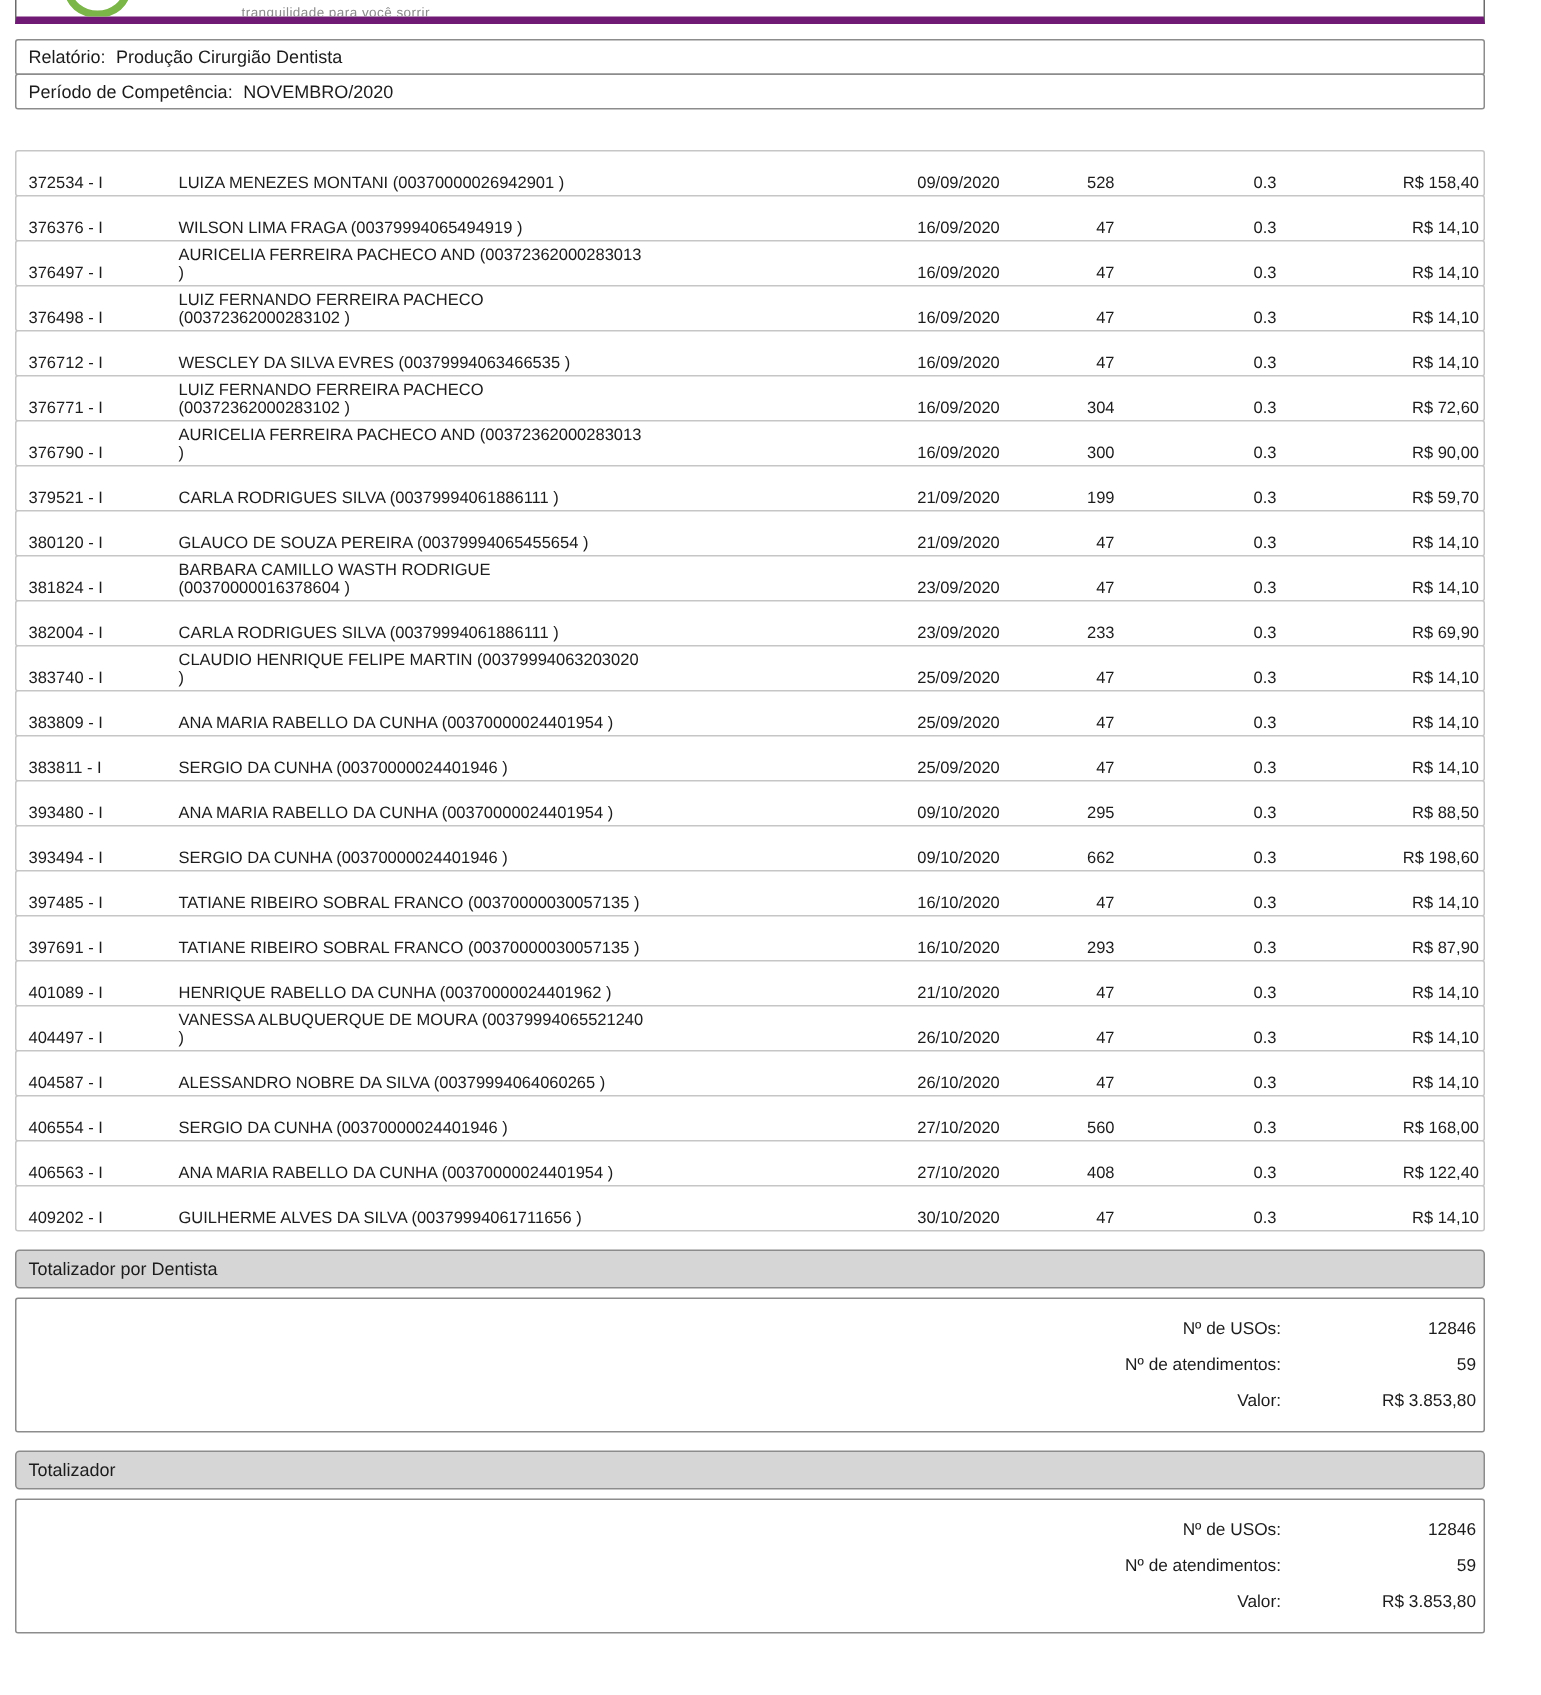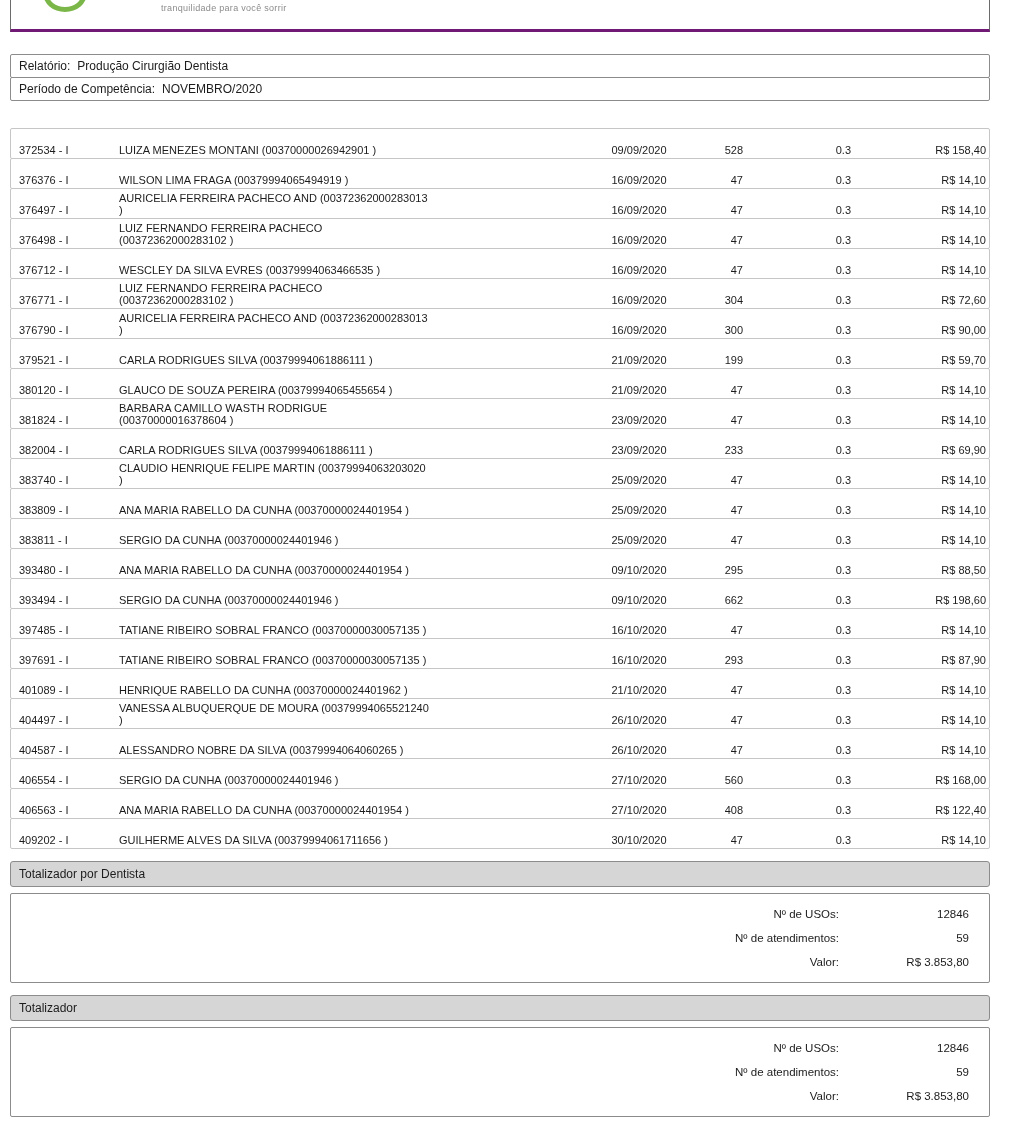--- a/index.html
+++ b/index.html
@@ -7,24 +7,24 @@
     width: 1027px; height: 1130px;
     background: #ffffff;
     font-family: "Liberation Sans", sans-serif;
     color: #1c1c1c;
     overflow: hidden;
   }
   .page { position: absolute; left: 10px; top: 0; width: 980px; }
 
   
   .letterhead {
-    height: 32px;
+    height: 16px;
     border-left: 1px solid #6b6b6b;
     border-right: 1px solid #6b6b6b;
-    border-bottom: 3px solid #701a75;
+    border-bottom: 5px solid #701a75;
     position: relative;
     overflow: hidden;
   }
   .logo-fragment {
     position: absolute; left: 30px; top: 0;
     width: 52px; height: 16px; overflow: hidden;
   }
   .logo-fragment .arc {
     position: absolute; top: -26px; left: 2px;
     width: 44px; height: 38px;
@@ -37,21 +37,21 @@
   }
 
   
   .info-box {
     height: 24px;
     border: 1px solid #8c8c8c; border-radius: 2px;
     background: #fff;
     display: flex; align-items: center;
     padding-left: 8px; font-size: 12px;
   }
-  .info-box.first { margin-top: 22px; }
+  .info-box.first { margin-top: 10px; }
   .info-box + .info-box { margin-top: -1px; }
   .info-box .lbl { margin-right: 7px; }
 
   
   .t-table { margin-top: 28px; }
   .t-row {
     display: flex; align-items: flex-end;
     min-height: 31px;
     border: 1px solid #c6c6c6; border-radius: 2px;
     margin-top: -1px;
@@ -72,21 +72,21 @@
     height: 26px;
     background: #d6d6d6;
     border: 1px solid #8c8c8c; border-radius: 3px;
     display: flex; align-items: center;
     padding-left: 8px; font-size: 12px;
   }
   .totals-box {
     margin-top: 6px;
     border: 1px solid #8c8c8c; border-radius: 2px;
     background: #fff;
-    padding: 8px 15px;
+    padding: 8px 0;
   }
   .totals-row {
     display: flex; align-items: center;
     height: 24px;
     padding: 0 5px 0 8px;
     font-size: 11.5px;
   }
   .t-label { flex: 1; text-align: right; }
   .t-value { width: 130px; text-align: right; }
 </style>

